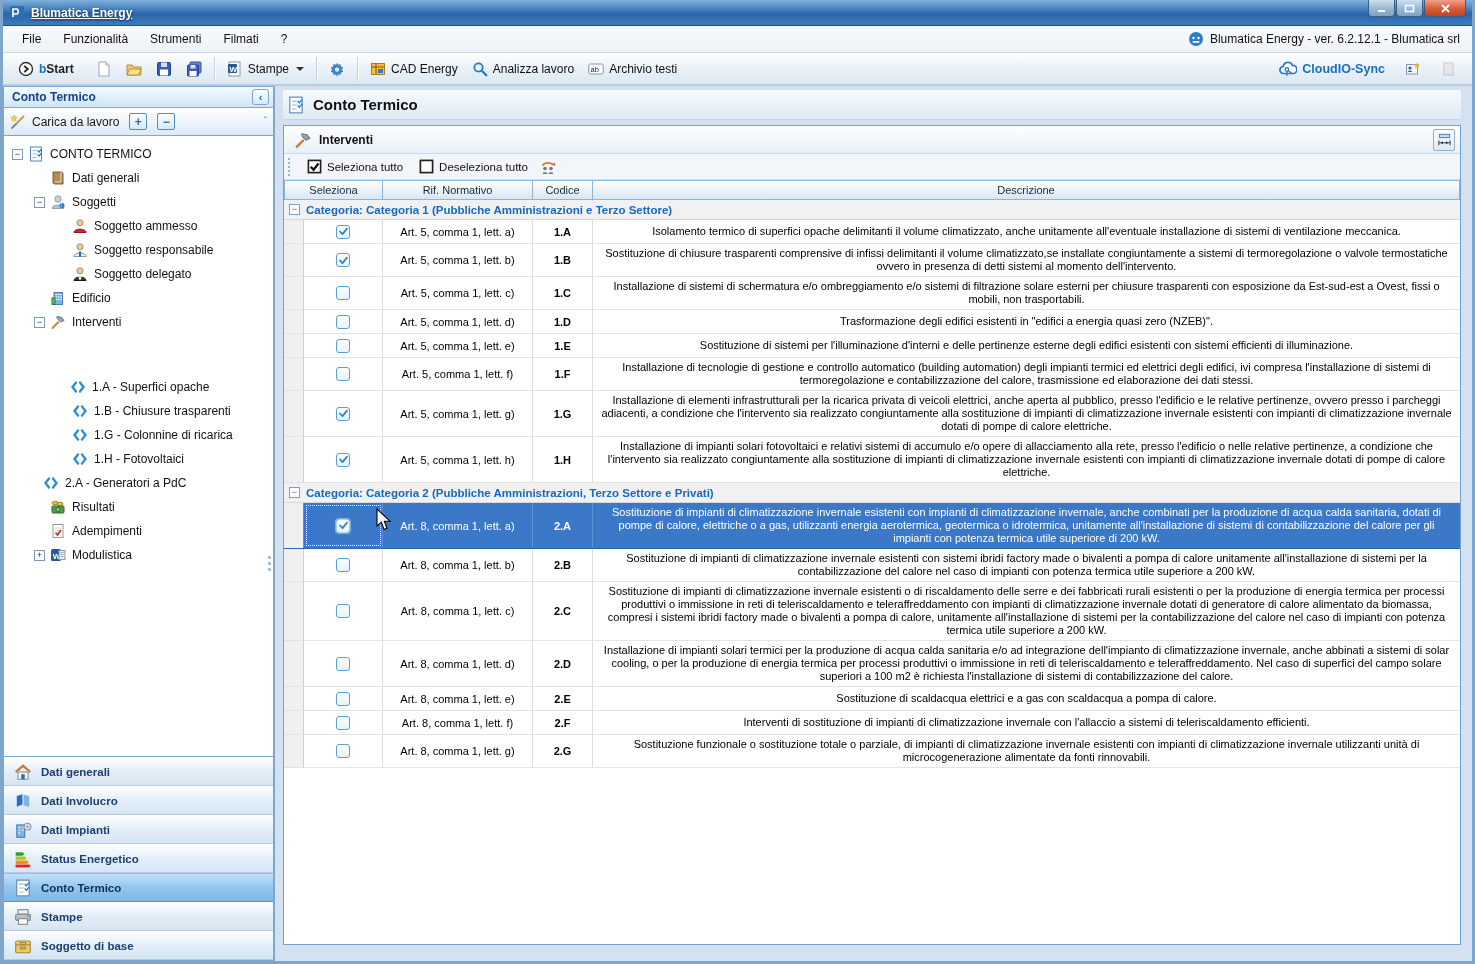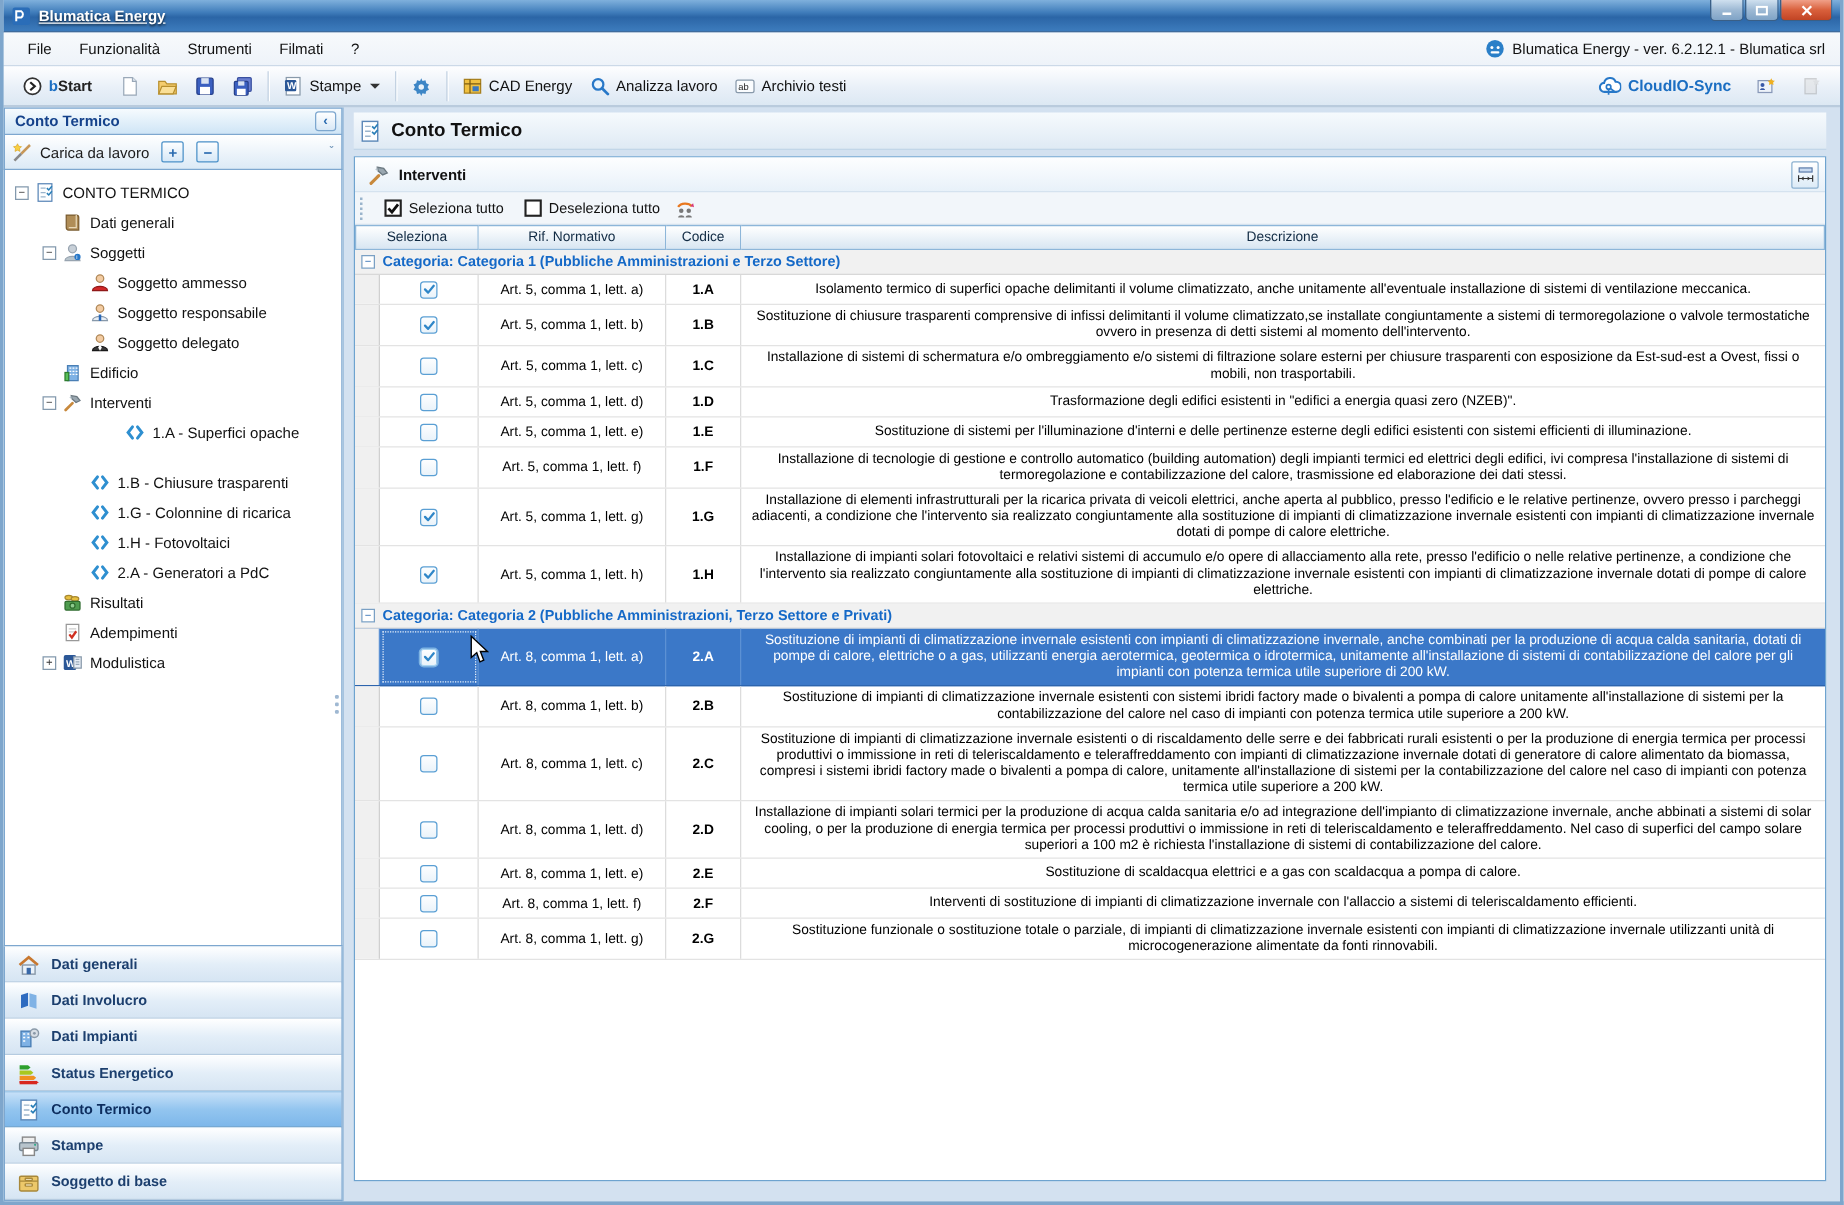--- a/index.html
+++ b/index.html
@@ -396,31 +396,31 @@
             <span class="expander">−</span>
             <span class="ico">
               <svg viewBox="0 0 16 16">
                 <path d="M2.5 14l5.5-5.5" stroke="#c8893c" stroke-width="2.2" stroke-linecap="round"></path>
                 <path d="M7 2.5l4.5.8 2.5 3.2-3.2 1.5L7.5 5z" fill="#9aa7b0" stroke="#6b7880"></path>
                 <path d="M7 2.5L5.5 4l2 1.5z" fill="#b8c4cc"></path>
               </svg>
             </span>
             <span>Interventi</span>
           </div>
-          <div class="tree-item" style="padding-left: 80px;">
+          <div class="tree-item" style="padding-left: 50px; margin-top: 41px;">
             <span class="exp-spacer"></span>
             <span class="ico">
               <svg viewBox="0 0 16 16">
                 <path d="M6 3.5L2.5 8 6 12.5" stroke="#2e8fd0" stroke-width="2.4" fill="none" stroke-linecap="round"></path>
                 <path d="M10 3.5L13.5 8 10 12.5" stroke="#2e8fd0" stroke-width="2.4" fill="none" stroke-linecap="round"></path>
               </svg>
             </span>
             <span>1.A - Superfici opache</span>
           </div>
-          <div class="tree-item" style="padding-left: 52px; margin-top: 16px;">
+          <div class="tree-item" style="padding-left: 52px;">
             <span class="exp-spacer"></span>
             <span class="ico">
               <svg viewBox="0 0 16 16">
                 <path d="M6 3.5L2.5 8 6 12.5" stroke="#2e8fd0" stroke-width="2.4" fill="none" stroke-linecap="round"></path>
                 <path d="M10 3.5L13.5 8 10 12.5" stroke="#2e8fd0" stroke-width="2.4" fill="none" stroke-linecap="round"></path>
               </svg>
             </span>
             <span>1.B - Chiusure trasparenti</span>
           </div>
           <div class="tree-item" style="padding-left: 52px;">
@@ -436,21 +436,21 @@
           <div class="tree-item" style="padding-left: 52px;">
             <span class="exp-spacer"></span>
             <span class="ico">
               <svg viewBox="0 0 16 16">
                 <path d="M6 3.5L2.5 8 6 12.5" stroke="#2e8fd0" stroke-width="2.4" fill="none" stroke-linecap="round"></path>
                 <path d="M10 3.5L13.5 8 10 12.5" stroke="#2e8fd0" stroke-width="2.4" fill="none" stroke-linecap="round"></path>
               </svg>
             </span>
             <span>1.H - Fotovoltaici</span>
           </div>
-          <div class="tree-item" style="padding-left: 52px; align-items: center;">
+          <div class="tree-item" style="padding-left: 23px; align-items: center;">
             <span class="exp-spacer"></span>
             <span class="ico">
               <svg viewBox="0 0 16 16">
                 <path d="M6 3.5L2.5 8 6 12.5" stroke="#2e8fd0" stroke-width="2.4" fill="none" stroke-linecap="round"></path>
                 <path d="M10 3.5L13.5 8 10 12.5" stroke="#2e8fd0" stroke-width="2.4" fill="none" stroke-linecap="round"></path>
               </svg>
             </span>
             <span>2.A - Generatori a PdC</span>
           </div>
           <div class="tree-item" style="padding-left: 30px; text-align: center;">

